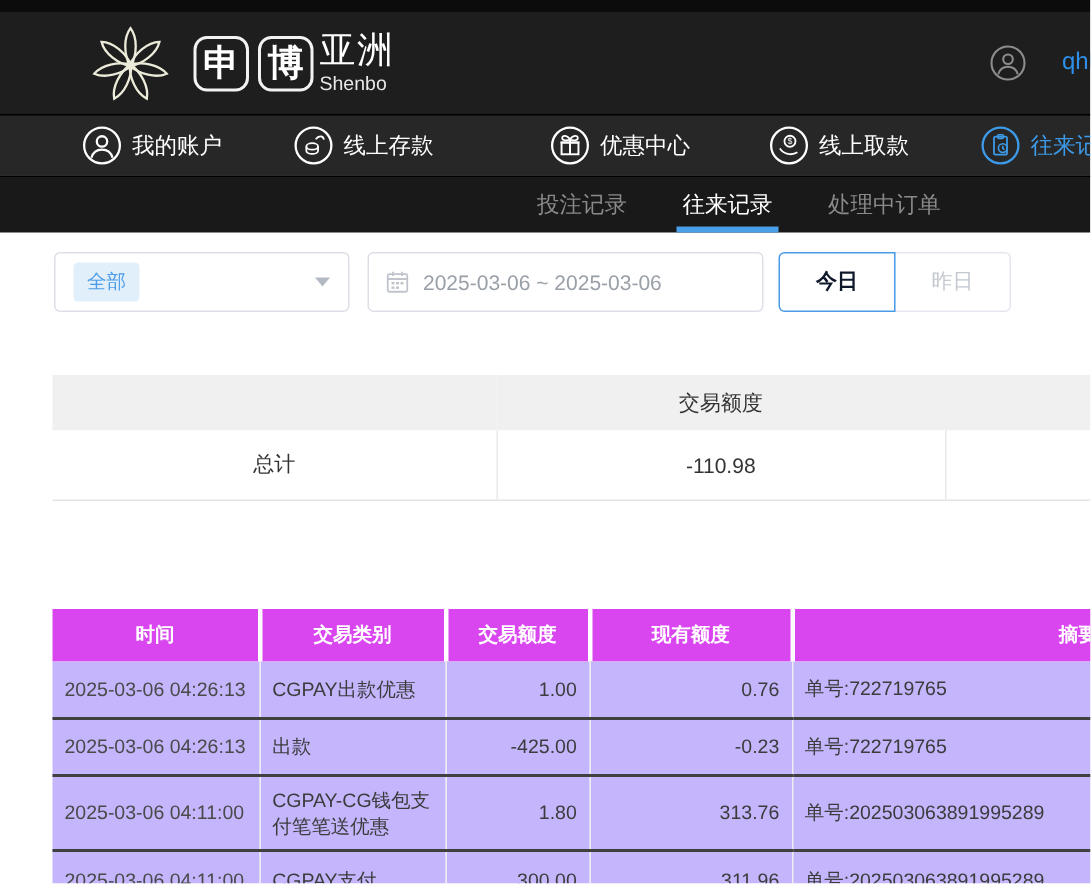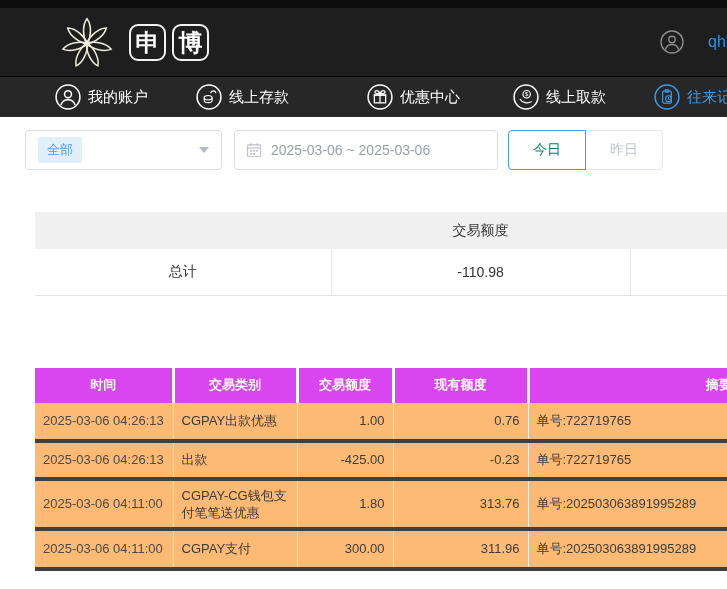--- a/index.html
+++ b/index.html
@@ -30,49 +30,49 @@
   .ni1{ margin-left:55px; } .ni2{ margin-left:78px; } .ni3{ margin-left:48px; } .ni4{ margin-left:53px; } .ni5{ margin-left:48px; }
 
   
   .sub-nav { height:38px; background:#191919; border-top:1px solid #000; display:flex; }
   .tab { position:relative; margin-left:37px; font-size:15px; color:#8a8a8a; line-height:37px; cursor:pointer; white-space:nowrap; }
   .tab:first-child { margin-left:358px; }
   .tab.active { color:#fff; }
   .tab.active .tab-underline { position:absolute; left:-4px; right:-4px; bottom:0; height:4px; background:#4aa0e8; }
 
   
-  .filter-row { display:flex; align-items:center; margin:13px 0 0 25px; }
+  .filter-row { display:flex; align-items:center; margin:13px 0 0 36px; }
   .select-box { position:relative; width:197px; height:40px; border:1px solid #dcdfe6; border-radius:4px;
                 display:flex; align-items:center; padding:0 12px; cursor:pointer; background:#fff; }
   .chip { background:#e1effb; color:#4a9ce8; font-size:13px; padding:4px 9px; border-radius:3px; }
   .caret { position:absolute; right:12px; width:0; height:0; border-left:5px solid transparent;
            border-right:5px solid transparent; border-top:6px solid #b4bac3; }
   .date-box { width:264px; height:40px; border:1px solid #dcdfe6; border-radius:4px; margin-left:12px;
               display:flex; align-items:center; padding:0 11px; background:#fff; cursor:text; }
   .date-box .cicon { width:16px; height:16px; color:#c0c4cc; flex:none; }
   .date-text { color:#9aa0a8; font-size:14px; margin-left:9px; white-space:nowrap; }
   .quick-group { display:flex; margin-left:10px; }
   .qbtn { width:78px; height:40px; background:#fff; border:1px solid #e4e7ed; color:#c3c7cf;
           font-size:14px; margin-left:-1px; cursor:pointer; font-family:inherit; }
   .qbtn:first-child { border-radius:4px 0 0 4px; margin-left:0; }
   .qbtn:last-child { border-radius:0 4px 4px 0; }
-  .qbtn.active { border:1px solid #4a9ce8; color:#0f766e; position:relative; z-index:2; }
+  .qbtn.active { border:1px solid #4a9ce8; color:#0f172a; position:relative; z-index:2;font-weight:bold; }
 
   
   .summary-table { margin:42px 0 0 35px; border-collapse:collapse; table-layout:fixed; width:860px; font-size:14px; color:#333; }
   .summary-table .shead td { background:#f0f0f0; height:37px; text-align:center; }
   .summary-table .sbody td { height:46px; text-align:center; border-bottom:1px solid #e3e3e3; background:#fff; }
   .summary-table .sbody td + td { border-left:1px solid #e8e8e8; }
 
   
   .tx-table { margin:72px 0 0 35px; border-collapse:collapse; table-layout:fixed; width:873px; font-size:13px; color:#3c3c3c; }
   .tx-table th { background:#d946ef; color:#fff; font-weight:bold; height:35px; text-align:center;
                  border-right:3px solid #fff; font-size:13px; }
   .tx-table th:last-child { border-right:none; }
-  .tx-table td { border-bottom:4px solid #404040; padding:6px 8px; background:#fdba74; }
+  .tx-table td { border-bottom:2px solid #404040; padding:6px 8px; background:#c4b5fd; }
   .tx-table td + td { border-left:1px solid #ededed; }
   .td-time { padding-left:8px; color:#4a4a4a; white-space:nowrap; }
   .td-type { padding-left:10px; line-height:17px; }
   .td-amount, .td-balance { text-align:right; padding-right:10px; white-space:nowrap; }
   .td-summary { padding-left:12px; white-space:nowrap; }
   .r38 td { height:38px; } .r50 td { height:50px; } .r40 td { height:40px; }
 </style>
 </head>
 <body>
 
@@ -89,20 +89,24 @@
           <path d="M40 44 C34 32,34 18,40 10 C46 18,46 32,40 44 Z" transform="rotate(154 40 42)"></path>
           <path d="M40 44 C34 32,34 18,40 10 C46 18,46 32,40 44 Z" transform="rotate(206 40 42)"></path>
           <path d="M40 44 C34 32,34 18,40 10 C46 18,46 32,40 44 Z" transform="rotate(257 40 42)"></path>
           <path d="M40 44 C34 32,34 18,40 10 C46 18,46 32,40 44 Z" transform="rotate(309 40 42)"></path>
         </g>
       </svg>
       <div class="logo-boxes">
         <div class="logo-box">申</div>
         <div class="logo-box">博</div>
       </div>
+      <div class="logo-text">
+        <div class="logo-region">亚洲</div>
+        <div class="logo-latin">Shenbo</div>
+      </div>
     </div>
     <div class="user-area">
       <svg class="uicon" viewBox="0 0 24 24">
         <circle cx="12" cy="12" r="11" fill="none" stroke="currentColor" stroke-width="1.4"></circle>
         <circle cx="12" cy="9.5" r="3.2" fill="none" stroke="currentColor" stroke-width="1.4"></circle>
         <path d="M5.5 19.5c1-3.5 3.6-5 6.5-5s5.5 1.5 6.5 5" fill="none" stroke="currentColor" stroke-width="1.4"></path>
       </svg>
       <span class="user-name">qhh</span>
     </div>
   </div>
@@ -149,20 +153,32 @@
         <circle cx="12" cy="12" r="11" fill="none" stroke="currentColor" stroke-width="1.4"></circle>
         <rect x="8" y="6.6" width="8" height="11" rx="1" fill="none" stroke="currentColor" stroke-width="1.1"></rect>
         <rect x="10.3" y="5.4" width="3.4" height="2.2" rx="0.5" fill="none" stroke="currentColor" stroke-width="1"></rect>
         <circle cx="13.4" cy="13.6" r="2.7" fill="none" stroke="currentColor" stroke-width="1"></circle>
         <path d="M13.4 12.1v1.5l1 1" fill="none" stroke="currentColor" stroke-width="1"></path>
       </svg>
       <span>往来记录</span>
     </div>
   </div>
 
+  <div class="sub-nav">
+    <div class="tab">
+      <span>投注记录</span>
+    </div>
+    <div class="tab active">
+      <span>往来记录</span>
+      <div class="tab-underline"></div>
+    </div>
+    <div class="tab">
+      <span>处理中订单</span>
+    </div>
+  </div>
 
   <div class="filter-row">
     <div class="select-box">
       <span class="chip">全部</span>
       <span class="caret"></span>
     </div>
     <div class="date-box">
       <svg class="cicon" viewBox="0 0 16 16">
         <rect x="1.5" y="2.8" width="13" height="11.7" rx="1" fill="none" stroke="currentColor" stroke-width="1.2"></rect>
         <line x1="1.5" y1="6" x2="14.5" y2="6" stroke="currentColor" stroke-width="1.2"></line>

